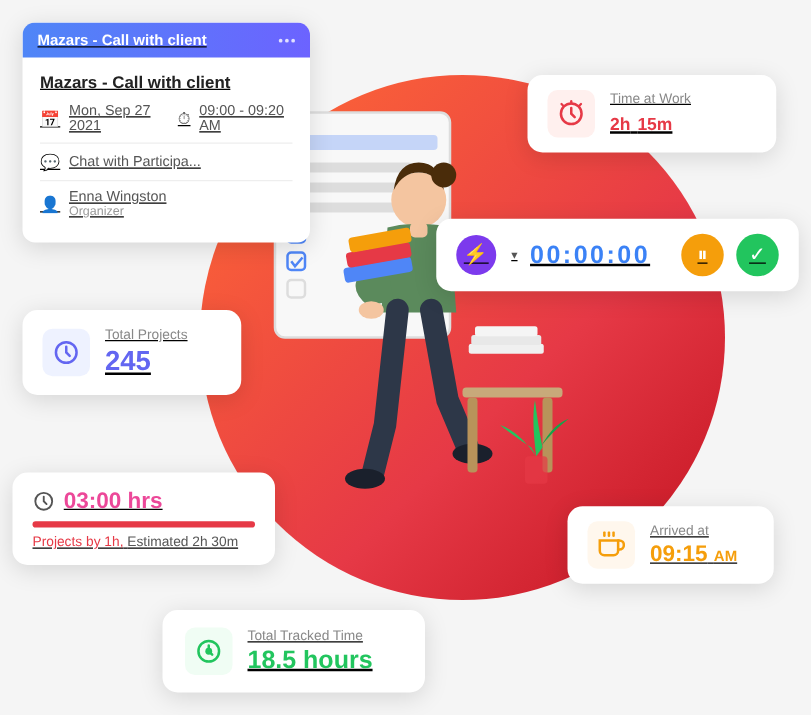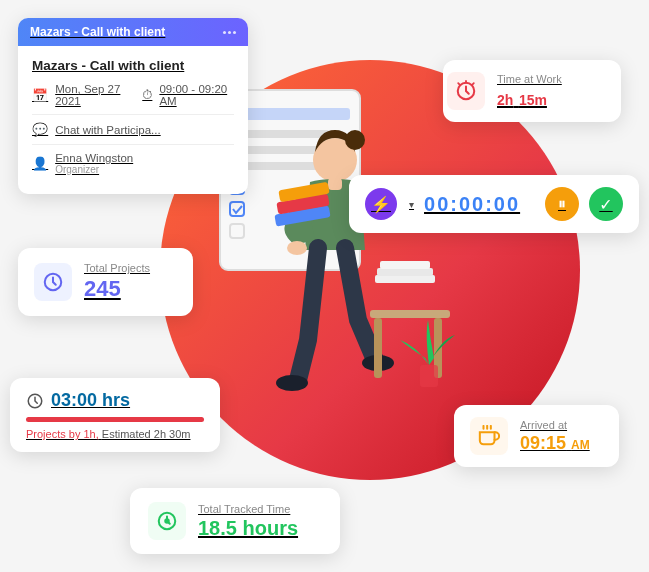--- a/index.html
+++ b/index.html
@@ -87,25 +87,25 @@
     }
     .organizer-label {
       font-size: 10px;
       color: #999;
     }
 
     
     .card-time-work {
       top: 60px;
       right: 28px;
-      width: 178px;
+      width: 199px;
       display: flex;
       align-items: center;
       gap: 12px;
-      padding: 12px 4px;
+      padding: 12px 16px;
     }
     .icon-box-red {
       background: #fff0ee;
       border-radius: 8px;
       width: 38px;
       height: 38px;
       display: flex;
       align-items: center;
       justify-content: center;
       flex-shrink: 0;
@@ -219,21 +219,21 @@
       left: 10px;
       width: 210px;
       padding: 12px 16px;
     }
     .card-overdue .main-time {
       display: flex;
       align-items: center;
       gap: 7px;
       font-size: 18px;
       font-weight: 700;
-      color: #0369a1;
+      color: #ec4899;
       margin-bottom: 6px;
     }
     .overdue-bar {
       height: 5px;
       border-radius: 3px;
       background: #e63946;
       width: 100%;
       margin-bottom: 6px;
     }
     .overdue-sub {

